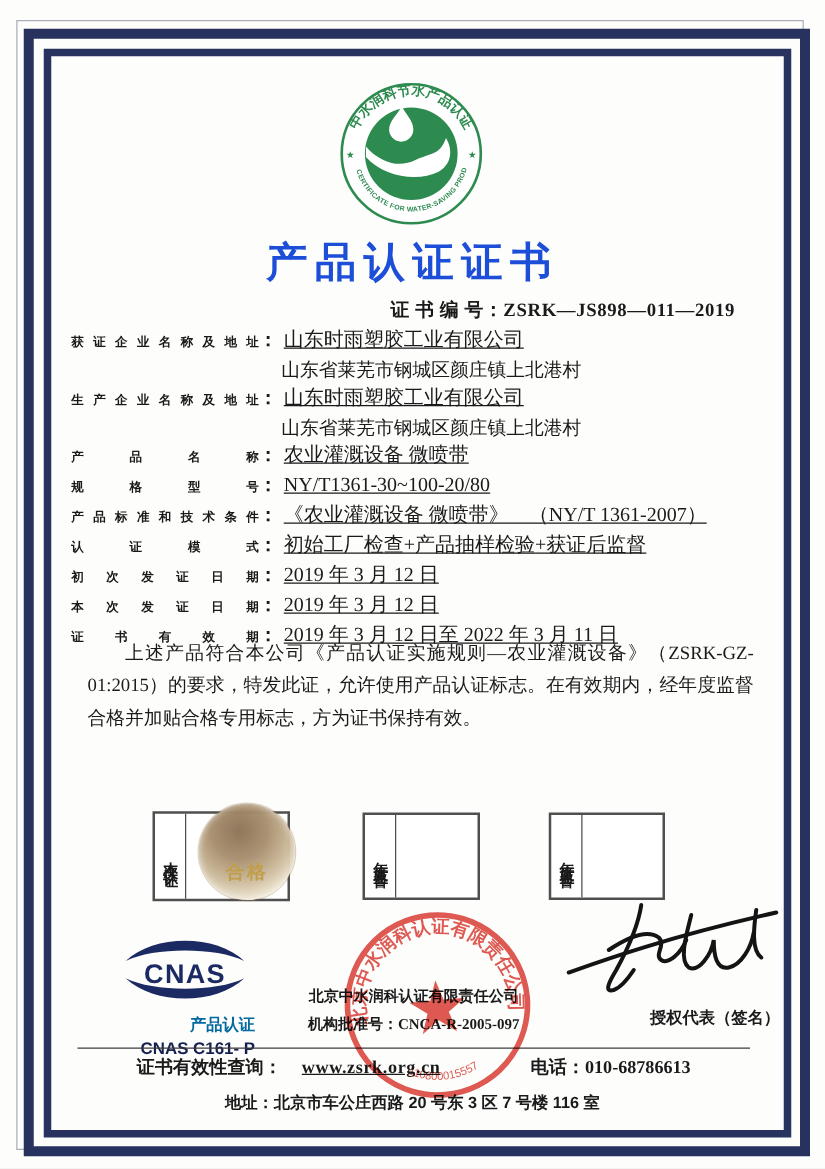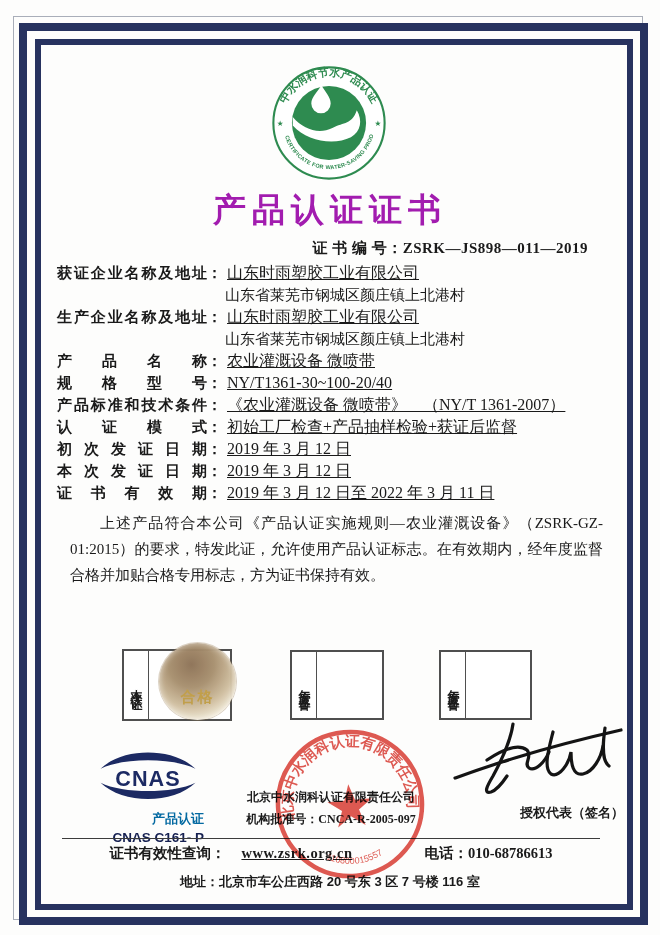--- a/index.html
+++ b/index.html
@@ -11,32 +11,32 @@
   
   .frame{position:absolute;pointer-events:none;}
   .frame-thin{top:16px;left:13px;right:17px;bottom:15px;border:1.5px solid #a9aeb9;}
   .frame-outer{top:23px;left:19px;right:12px;bottom:10px;border:8px solid #27325f;}
   .frame-inner{top:39px;left:35px;right:27px;bottom:25px;border:6px solid #27325f;}
 
   .emblem{position:absolute;left:270px;top:64px;width:118px;height:118px;}
   .title{
     position:absolute;top:188px;left:0;width:100%;text-align:center;
     font-family:"Liberation Sans","DejaVu Sans",sans-serif;font-weight:bold;
-    font-size:33px;letter-spacing:6px;color:#a21caf;
+    font-size:33px;letter-spacing:6px;color:#1d4ed8;
   }
   .certno{
     position:absolute;top:239px;right:72px;font-weight:bold;font-size:15px;
     letter-spacing:.5px;
   }
 
   .fields{position:absolute;top:262px;left:57px;right:42px;font-size:15px;line-height:22px;}
   .field-row{display:flex;align-items:baseline;}
   .flabel{
     flex:0 0 150px;font-family:"Liberation Sans","DejaVu Sans",sans-serif;
-    font-weight:bold;text-align:justify;text-align-last:justify;font-size:15px;
+    font-weight:bold;text-align:justify;text-align-last:justify;font-size:10px;
   }
   .fcolon{font-family:"Liberation Sans","DejaVu Sans",sans-serif;font-weight:bold;margin-right:5px;}
   .fvalue{font-size:16px;text-decoration:underline;}
   .fvalue2{padding-left:168px;font-size:15px;}
 
   .statement{
     position:absolute;top:497px;left:57px;right:44px;font-size:15px;line-height:26px;
     text-indent:2em;text-align:justify;margin:13px;
   }
 
@@ -129,21 +129,21 @@
     </div>
     <div class="fvalue2">山东省莱芜市钢城区颜庄镇上北港村</div>
     <div class="field-row">
       <span class="flabel">产品名称</span>
         <span class="fcolon">：</span>
       <span class="fvalue">农业灌溉设备 微喷带</span>
     </div>
     <div class="field-row">
       <span class="flabel">规格型号</span>
         <span class="fcolon">：</span>
-      <span class="fvalue">NY/T1361-30~100-20/40</span>
+      <span class="fvalue">NY/T1361-30~100-20/80</span>
     </div>
     <div class="field-row">
       <span class="flabel">产品标准和技术条件</span>
         <span class="fcolon">：</span>
       <span class="fvalue">《农业灌溉设备 微喷带》　（NY/T 1361-2007）</span>
     </div>
     <div class="field-row">
       <span class="flabel">认证模式</span>
         <span class="fcolon">：</span>
       <span class="fvalue">初始工厂检查+产品抽样检验+获证后监督</span>

